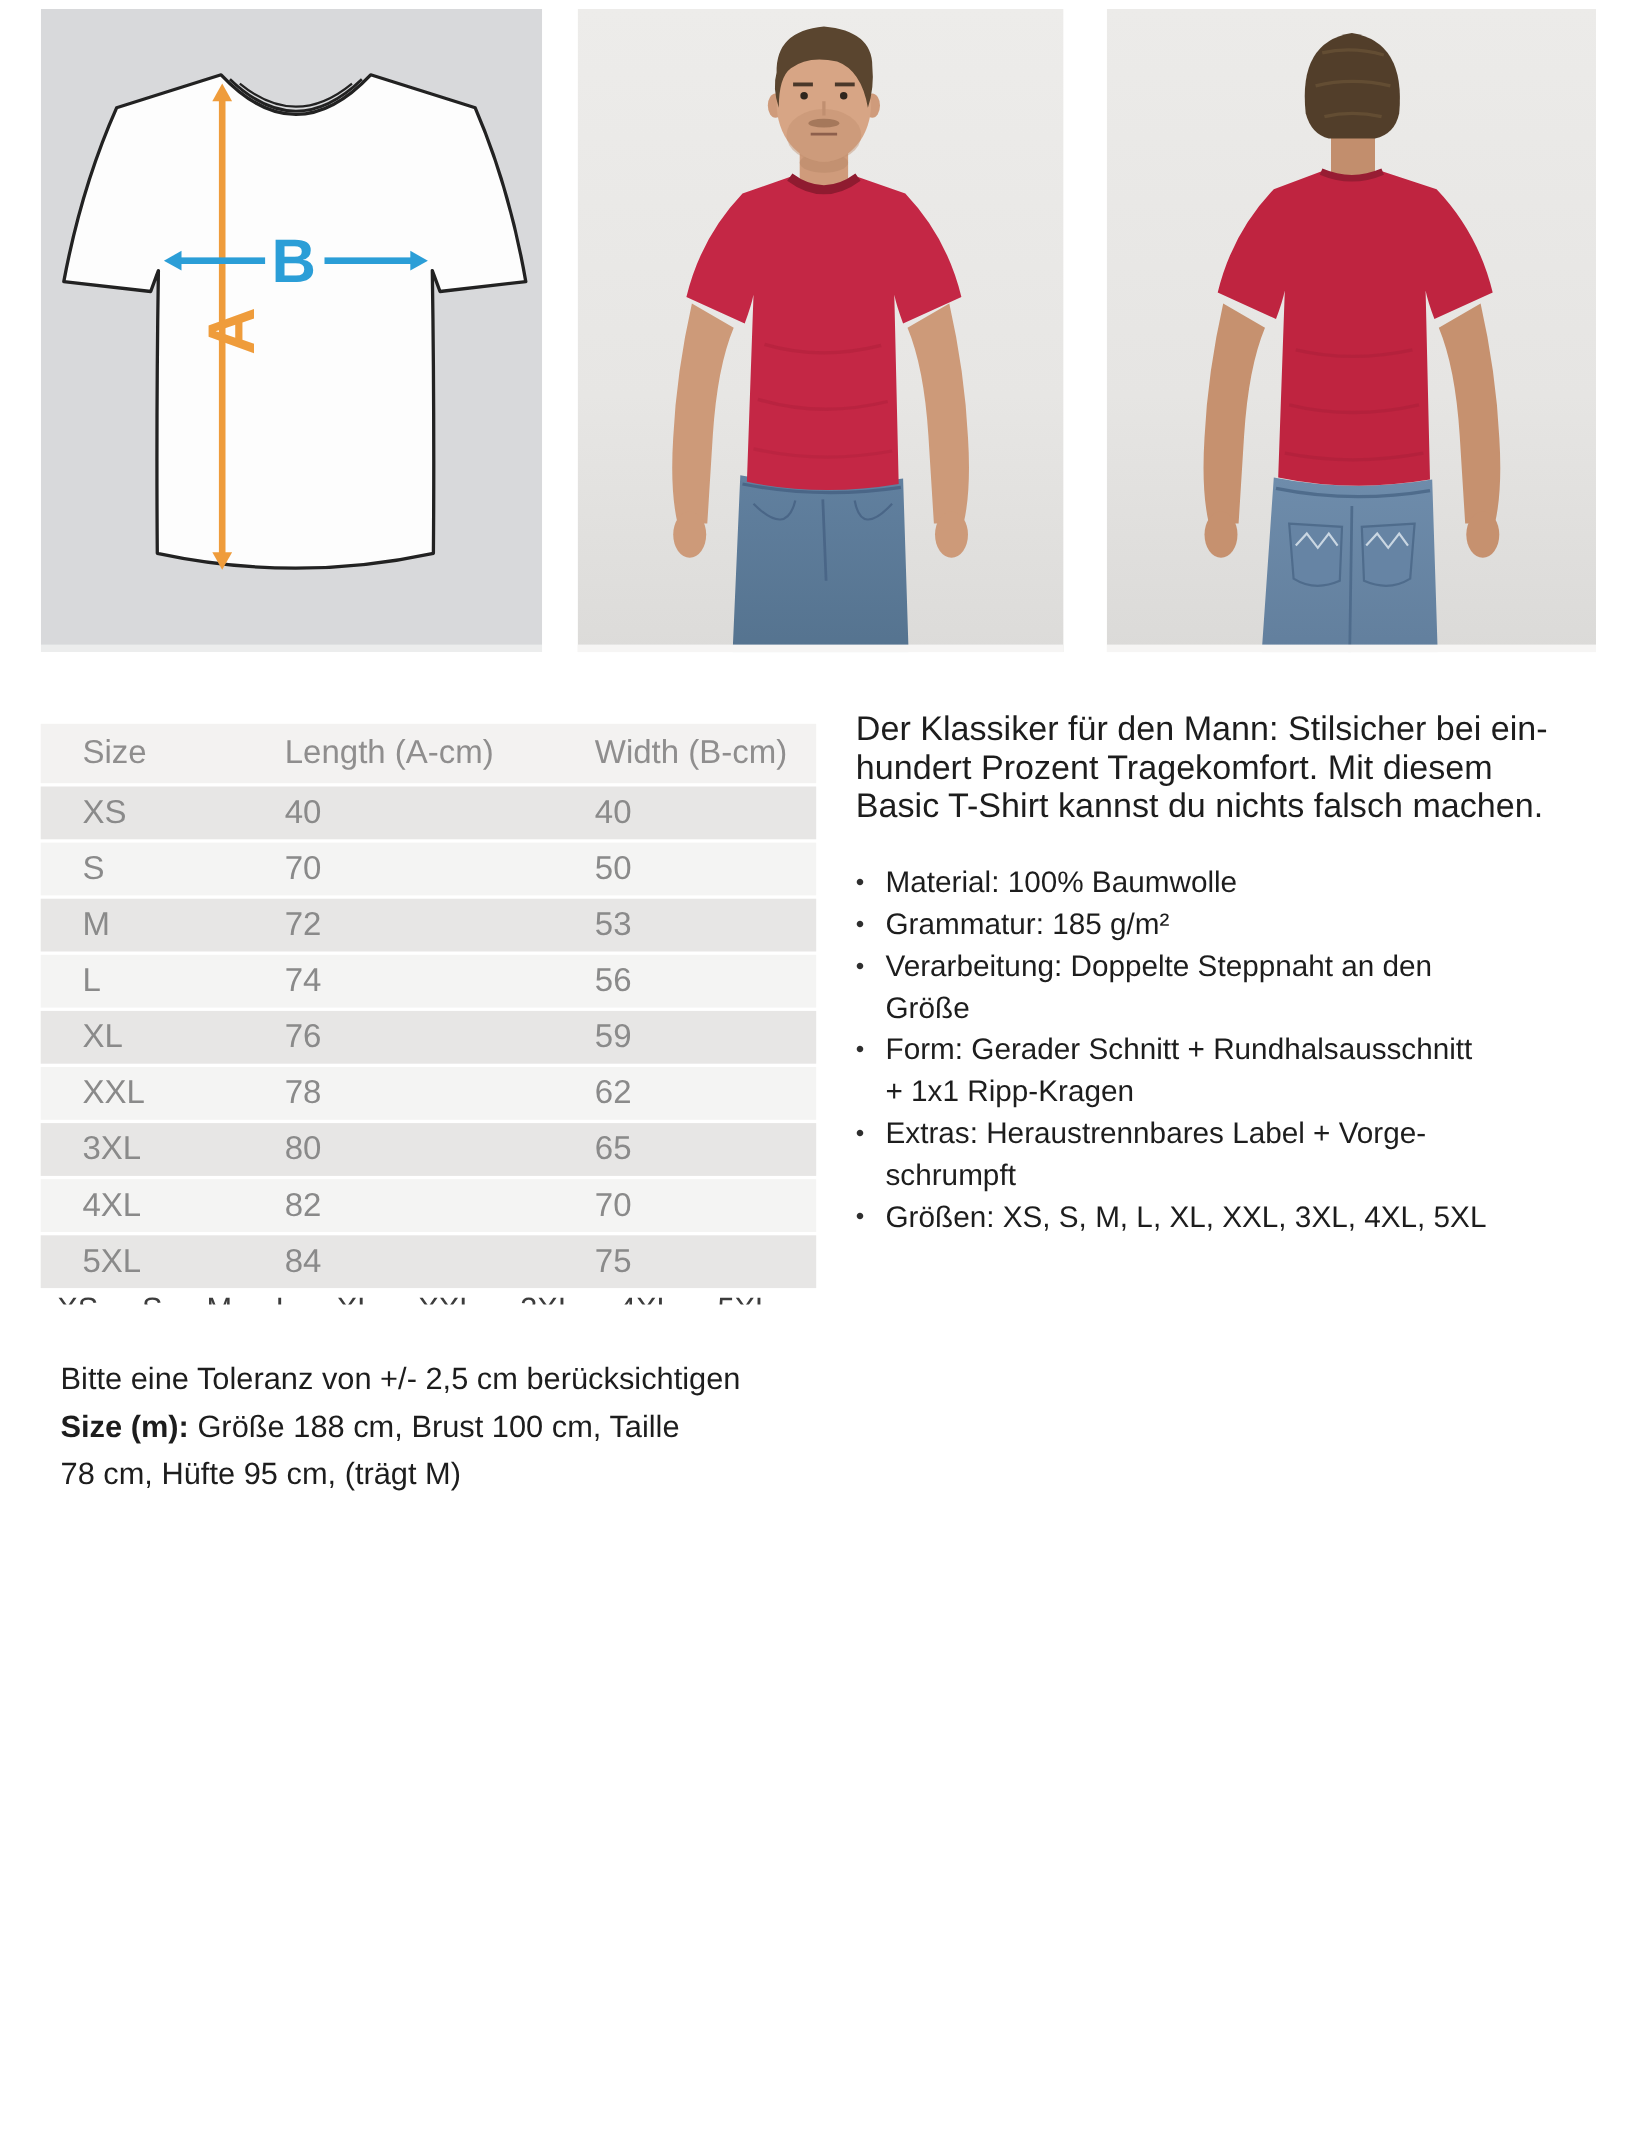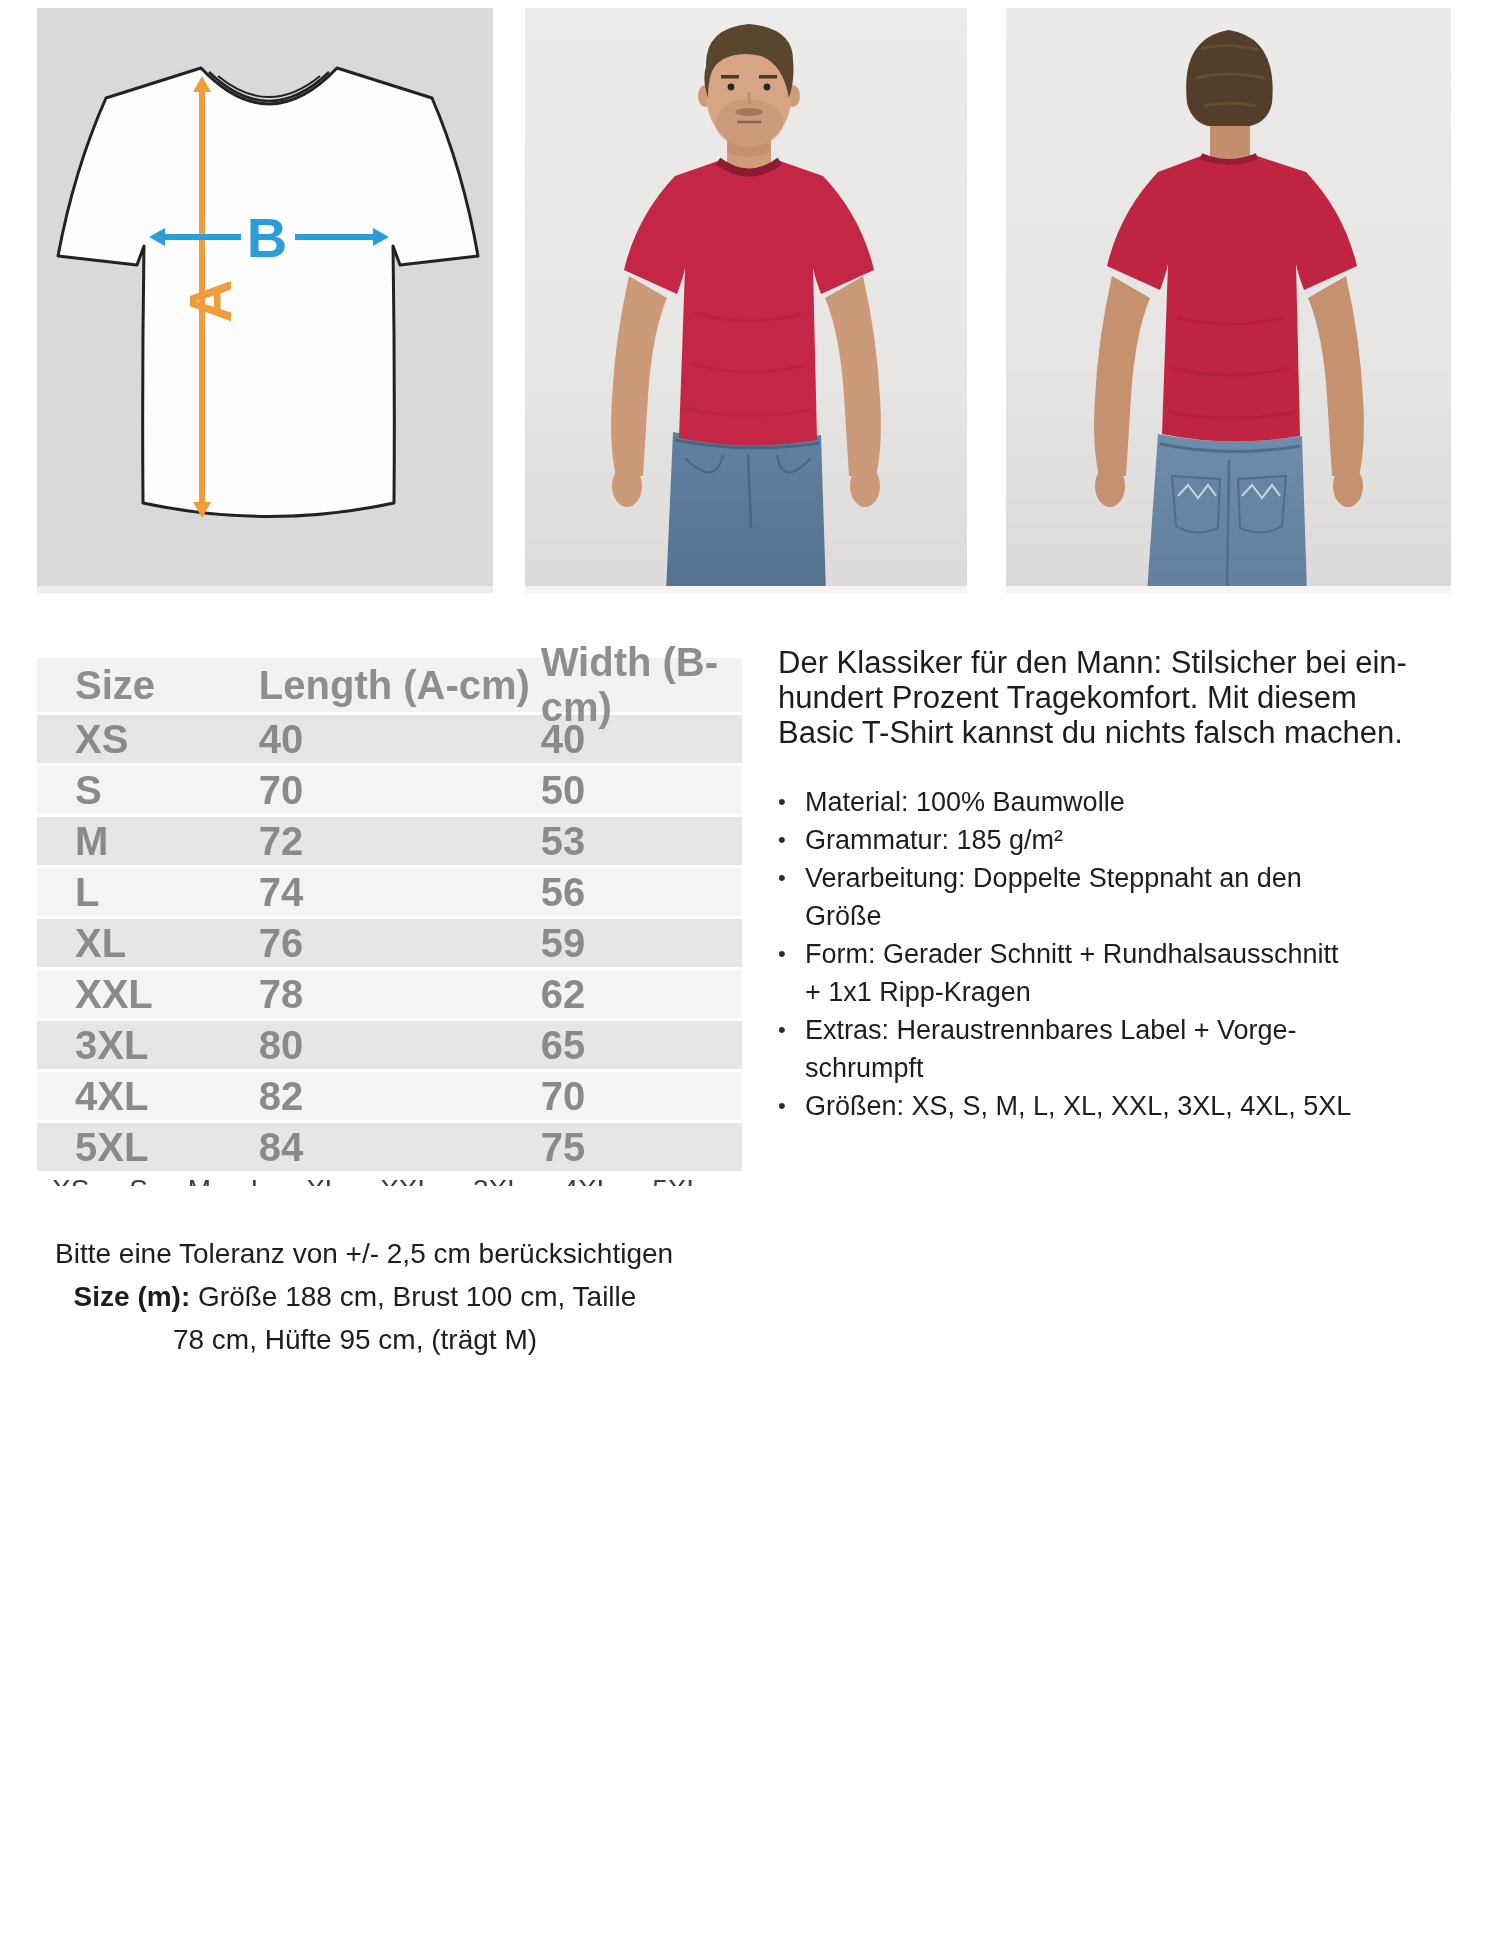--- a/index.html
+++ b/index.html
@@ -6,21 +6,21 @@
   #page{position:relative;width:1496px;height:1953px;background:#ffffff;overflow:hidden;
         font-family:"Liberation Sans","DejaVu Sans",sans-serif;}
   .panel{position:absolute;top:8px;height:585px;overflow:hidden;}
   #panel-diagram{left:37px;width:456px;}
   #panel-front{left:525px;width:442px;}
   #panel-back{left:1006px;width:445px;}
   .panel svg{display:block;width:100%;height:100%;}
 
   
   #size-table{position:absolute;left:37px;top:658px;width:705px;}
-  .t-row{display:flex;align-items:center;height:48px;margin-top:3px;color:#8a8a8a;font-size:40px;font-weight:bold;}
+  .t-row{display:flex;align-items:center;height:48px;margin-top:3px;color:#8a8a8a;font-size:30px;}
   .t-head{height:54px;margin-top:0;background:#f3f2f1;color:#8f8e8e;}
   .t-row.dark{background:#e7e6e5;}
   .t-row.light{background:#f4f4f3;}
   .c1{width:213px;padding-left:38px;box-sizing:border-box;}
   .c2{width:287px;margin-left:12px;}
   .c3{width:205px;}
 
   
   #clipped-row{position:absolute;left:52px;top:1176px;width:650px;height:10px;overflow:hidden;}
   #clipped-row .inner{display:flex;justify-content:space-between;font-size:28px;line-height:28px;color:#3c3c3c;}
@@ -29,21 +29,21 @@
   #description{position:absolute;left:778px;top:645px;width:665px;color:#1d1d1d;}
   .intro-line{font-size:31px;line-height:35px;white-space:nowrap;}
   #bullet-list{margin:33px 0 0 0;padding:0;list-style:none;}
   .bullet{display:flex;font-size:27px;line-height:38px;}
   .dot{width:27px;flex:0 0 27px;font-size:22px;color:#2e2e2e;}
   .b-line{white-space:nowrap;}
 
   
   #notes{position:absolute;left:55px;top:1232px;width:600px;color:#1d1d1d;font-size:28px;line-height:43px;}
   #notes .bold{font-weight:bold;}
-  .note-line{white-space:nowrap;text-align:center;}
+  .note-line{white-space:nowrap;}
 </style>
 </head>
 <body>
 
 <div id="page">
 
   <div class="panel" id="panel-diagram">
     <svg viewBox="0 0 456 585" xmlns="http://www.w3.org/2000/svg">
       <rect x="0" y="0" width="456" height="585" fill="#d8d9db"></rect>
       <rect x="0" y="578" width="456" height="7" fill="#eceded"></rect>

